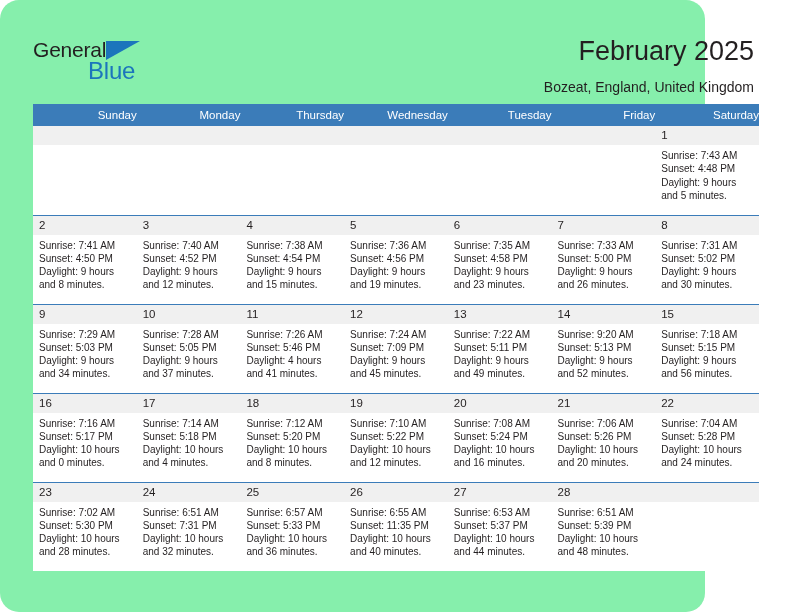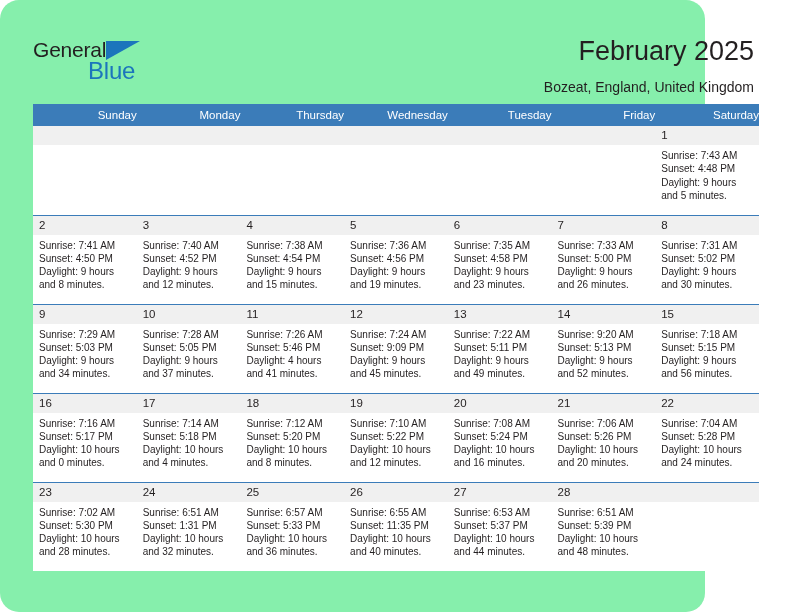--- a/index.html
+++ b/index.html
@@ -265,21 +265,21 @@
             <span class="info">
               <span>Sunrise: 7:26 AM</span>
               <span>Sunset: 5:46 PM</span>
               <span>Daylight: 4 hours and 41 minutes.</span>
             </span>
           </td>
           <td>
             <span class="daynum">12</span>
             <span class="info">
               <span>Sunrise: 7:24 AM</span>
-              <span>Sunset: 9:09 PM</span>
+              <span>Sunset: 7:09 PM</span>
               <span>Daylight: 9 hours and 45 minutes.</span>
             </span>
           </td>
           <td>
             <span class="daynum">13</span>
             <span class="info">
               <span>Sunrise: 7:22 AM</span>
               <span>Sunset: 5:11 PM</span>
               <span>Daylight: 9 hours and 49 minutes.</span>
             </span>
@@ -365,21 +365,21 @@
             <span class="info">
               <span>Sunrise: 7:02 AM</span>
               <span>Sunset: 5:30 PM</span>
               <span>Daylight: 10 hours and 28 minutes.</span>
             </span>
           </td>
           <td>
             <span class="daynum">24</span>
             <span class="info">
               <span>Sunrise: 6:51 AM</span>
-              <span>Sunset: 1:31 PM</span>
+              <span>Sunset: 7:31 PM</span>
               <span>Daylight: 10 hours and 32 minutes.</span>
             </span>
           </td>
           <td>
             <span class="daynum">25</span>
             <span class="info">
               <span>Sunrise: 6:57 AM</span>
               <span>Sunset: 5:33 PM</span>
               <span>Daylight: 10 hours and 36 minutes.</span>
             </span>

